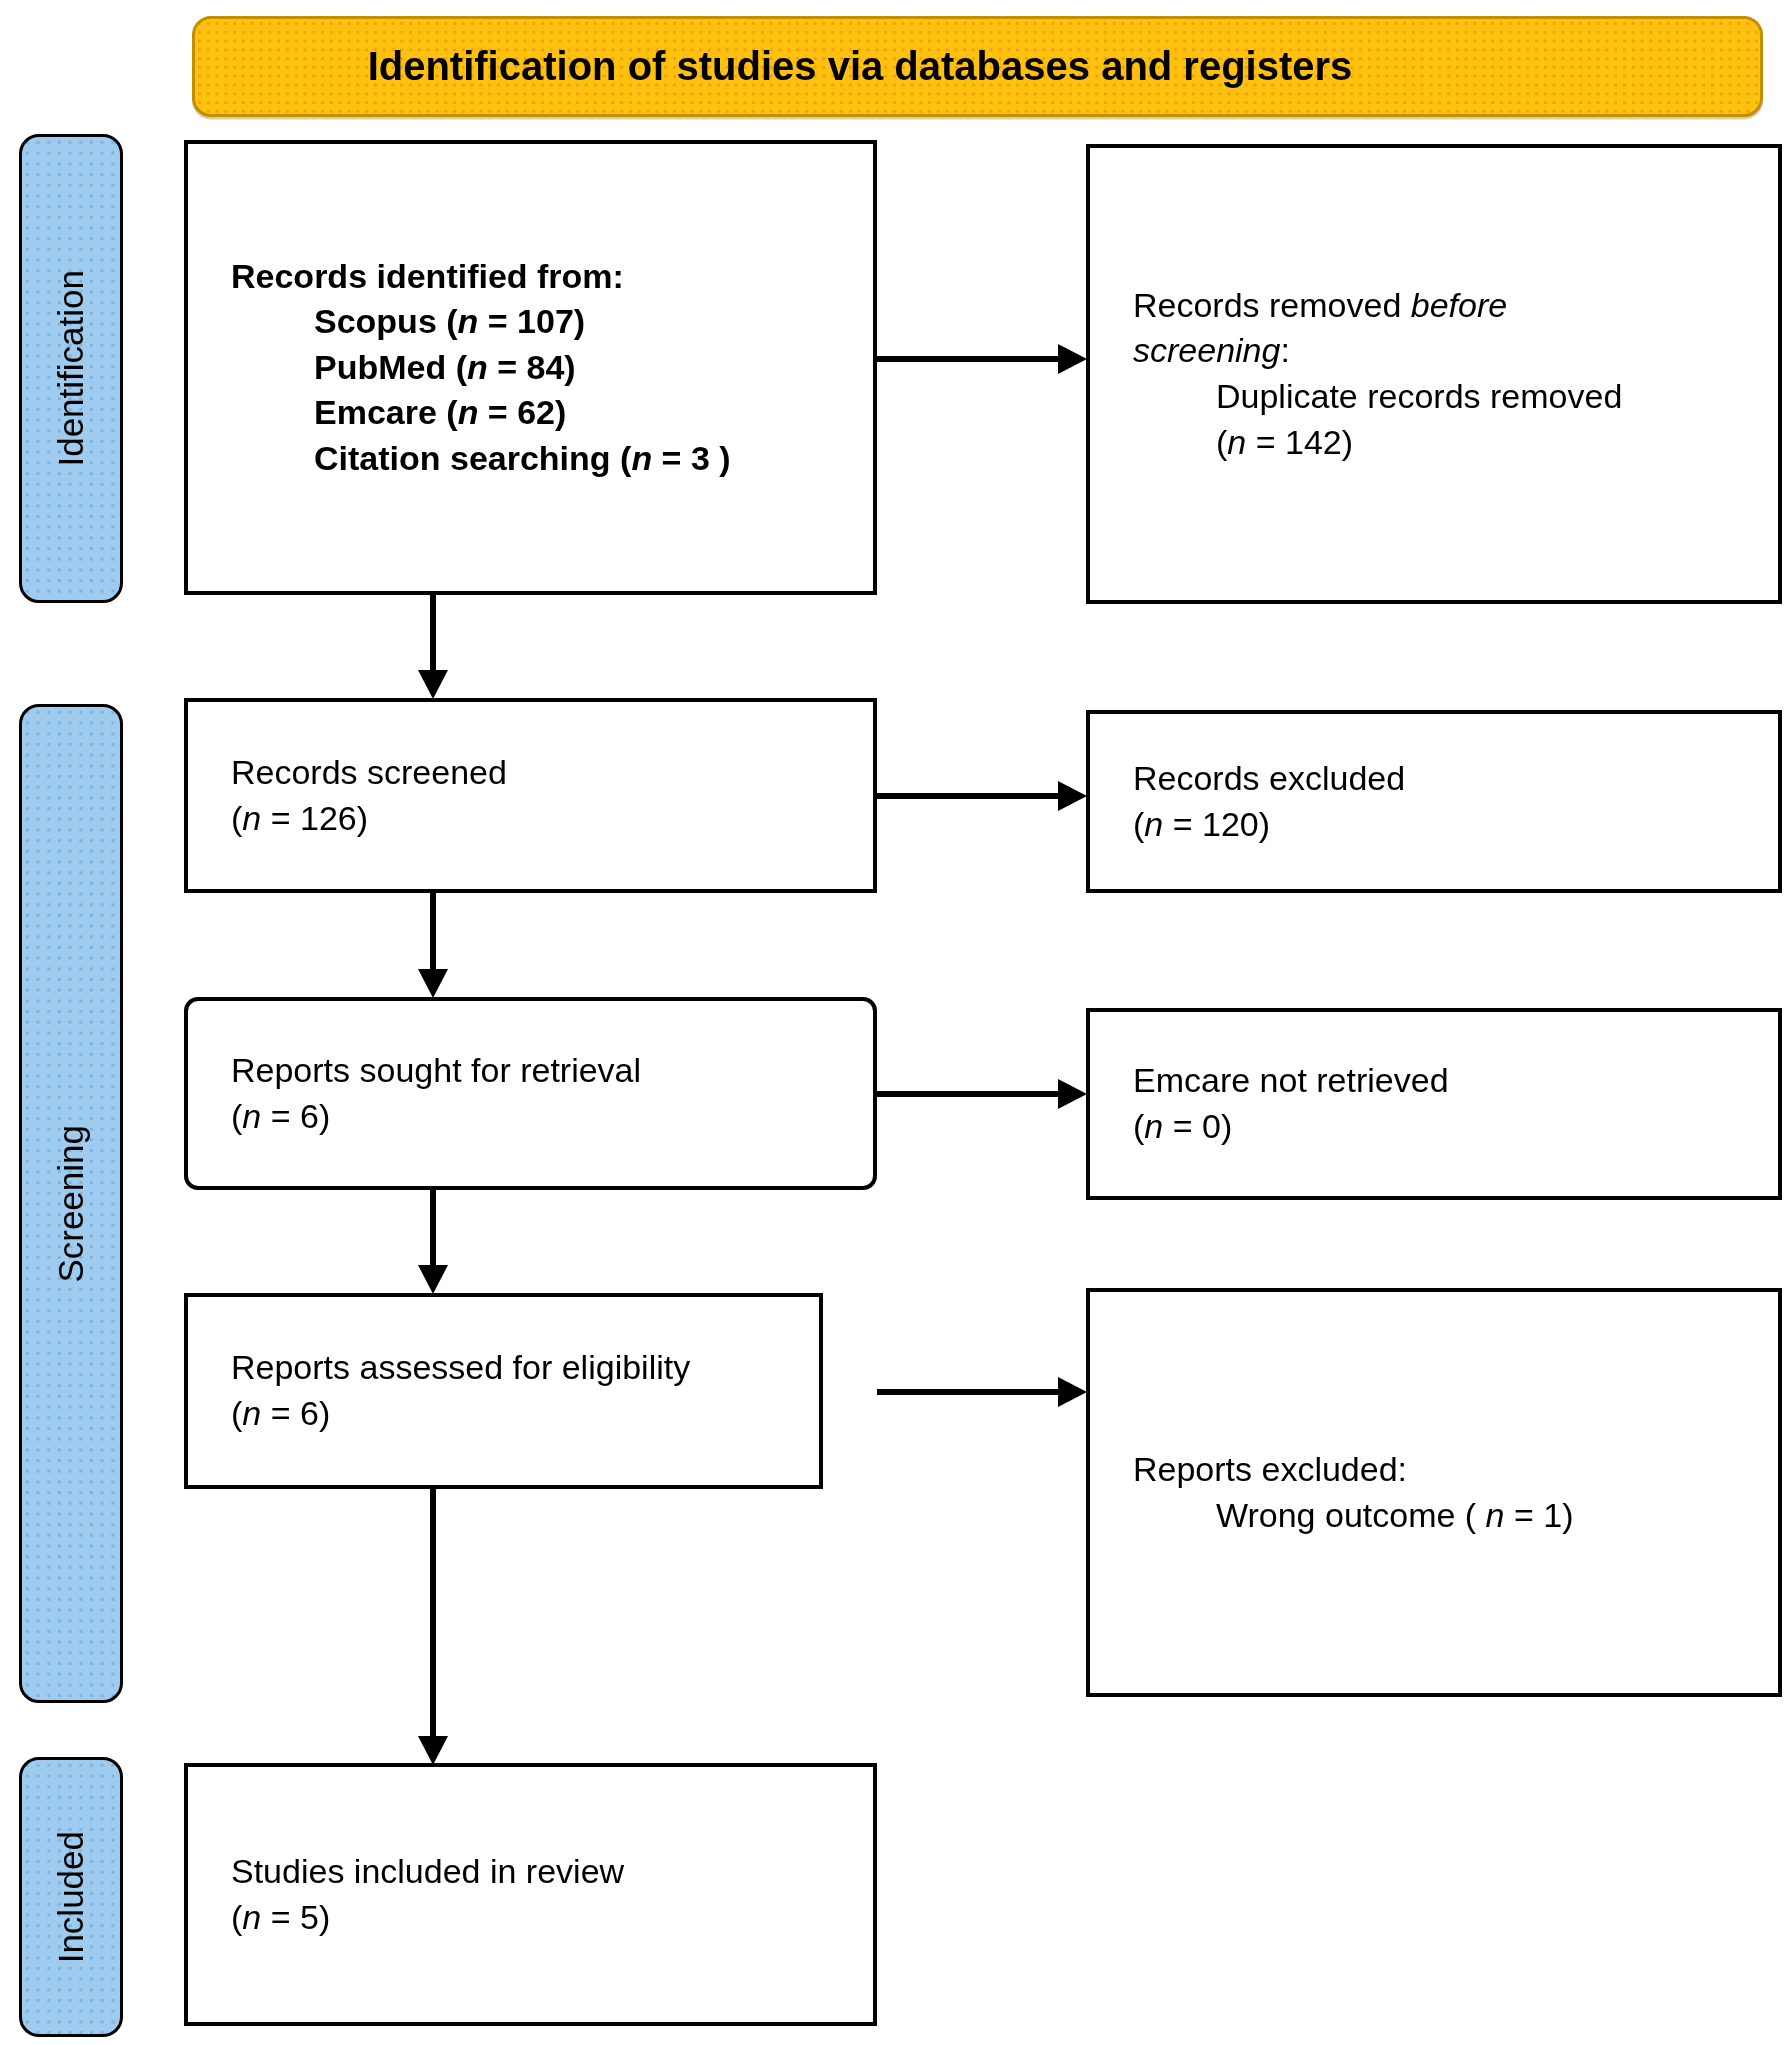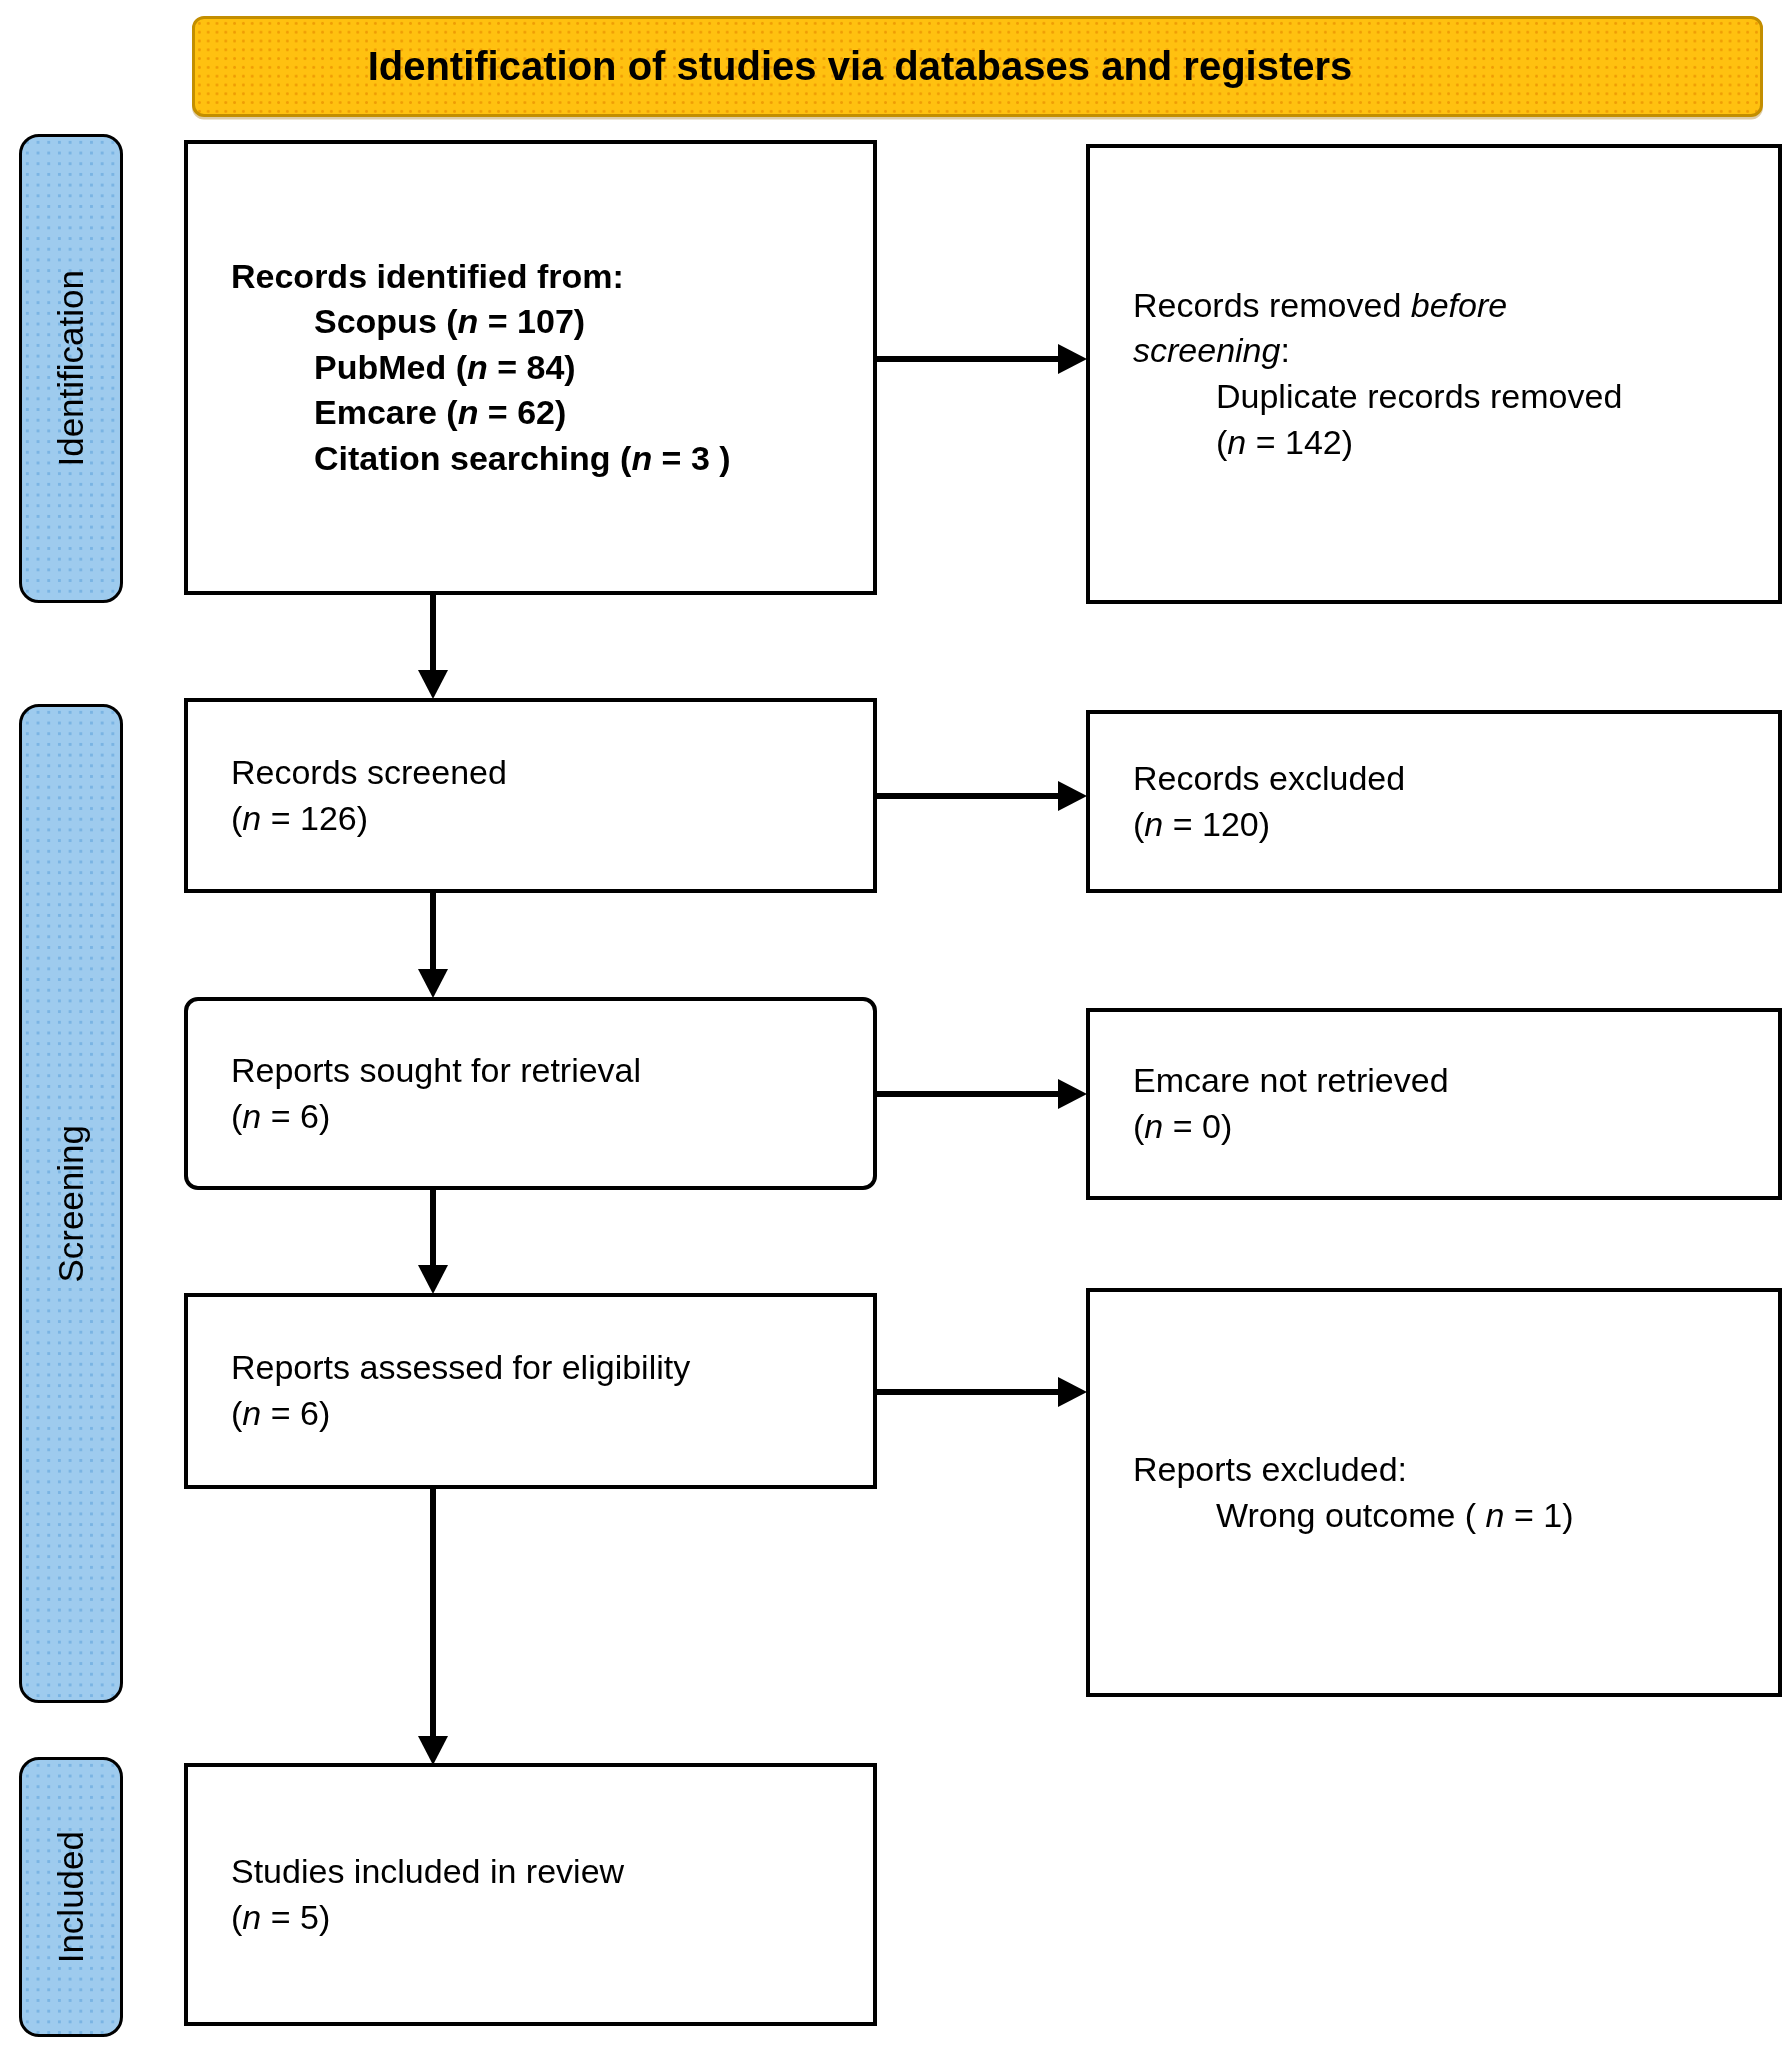--- a/index.html
+++ b/index.html
@@ -9,21 +9,21 @@
     font-family:"Liberation Sans", sans-serif; color:#000;
   }
 
   
   .banner {
     position:absolute; left:192px; top:15.7px; width:1571px; height:101px;
     box-sizing:border-box;
     background-color:#FFC110;
     background-image:radial-gradient(circle, #EF9D05 21%, rgba(0,0,0,0) 24%);
     background-size:8.8px 8.8px;
-    border:3.1px solid #C38E00; border-radius:12px;
+    border:3.1px solid #C38E00; border-radius:19px;
     display:flex; align-items:center; justify-content:center;
     padding-right:271px;
     font-size:40px; font-weight:bold; letter-spacing:0px;
     box-shadow:0 2.5px 0 rgba(160,110,0,.35);
     padding-left:36px;
   }
 
   
   .rail {
     position:absolute; left:19px; width:104px; box-sizing:border-box;
@@ -52,21 +52,21 @@
   .box .line { white-space:nowrap; }
   .box .line.indent { padding-left:83px;text-align:right; }
   .it { font-style:italic; }
 
   #box-records-identified   { left:184px;  top:140px;  width:693px; height:455px;font-weight:bold; }
   #box-records-removed      { left:1086px; top:144px;  width:696px; height:460px; }
   #box-records-screened     { left:184px;  top:698px; width:693px; height:195px; }
   #box-records-excluded     { left:1086px; top:710px; width:696px; height:183px; }
   #box-reports-sought       { left:184px;  top:997px; width:693px; height:193px;border-radius:14px; }
   #box-reports-not-retrieved{ left:1086px; top:1008px; width:696px; height:192px; }
-  #box-reports-assessed     { left:184px;  top:1293px; width:693px; height:196px; }
+  #box-reports-assessed     { left:184px;  top:1293px; width:639px; height:196px; }
   #box-reports-excluded     { left:1086px; top:1288px; width:696px; height:409px; }
   #box-studies-included     { left:184px;  top:1763px; width:693px; height:263px; }
 
   
   .arrow-v { position:absolute; width:5.7px; background:#000; }
   .arrow-v::after {
     content:""; position:absolute; left:50%; transform:translateX(-50%);
     bottom:-28px; width:0; height:0;
     border-style:solid; border-color:transparent;
     border-width:29px 15.7px 0 15.7px; border-top-color:#000;

